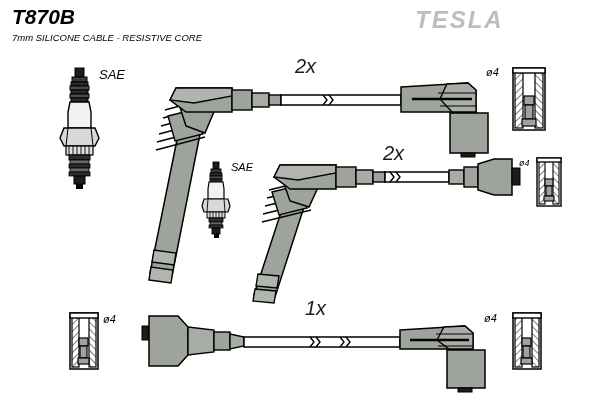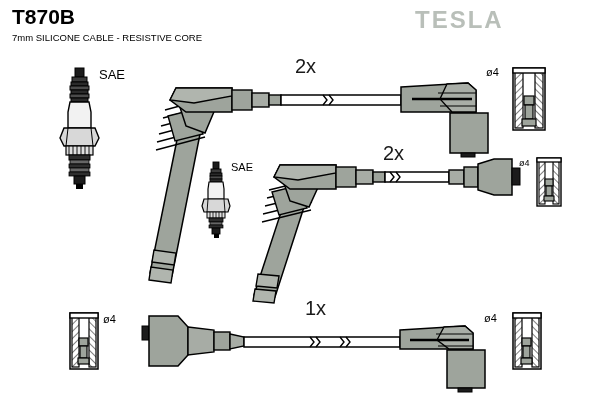--- a/index.html
+++ b/index.html
@@ -7,20 +7,21 @@
     padding: 0;
     background: #ffffff;
   }
   #page {
     position: relative;
     width: 600px;
     height: 400px;
     background: #ffffff;
     overflow: hidden;
     font-family: "Liberation Sans", sans-serif;
+    font-style: italic;
   }
   #page svg {
     position: absolute;
     left: 0;
     top: 0;
   }
   .ttl {
     font-family: "Liberation Sans", sans-serif;
     font-weight: bold;
     fill: #000000;

